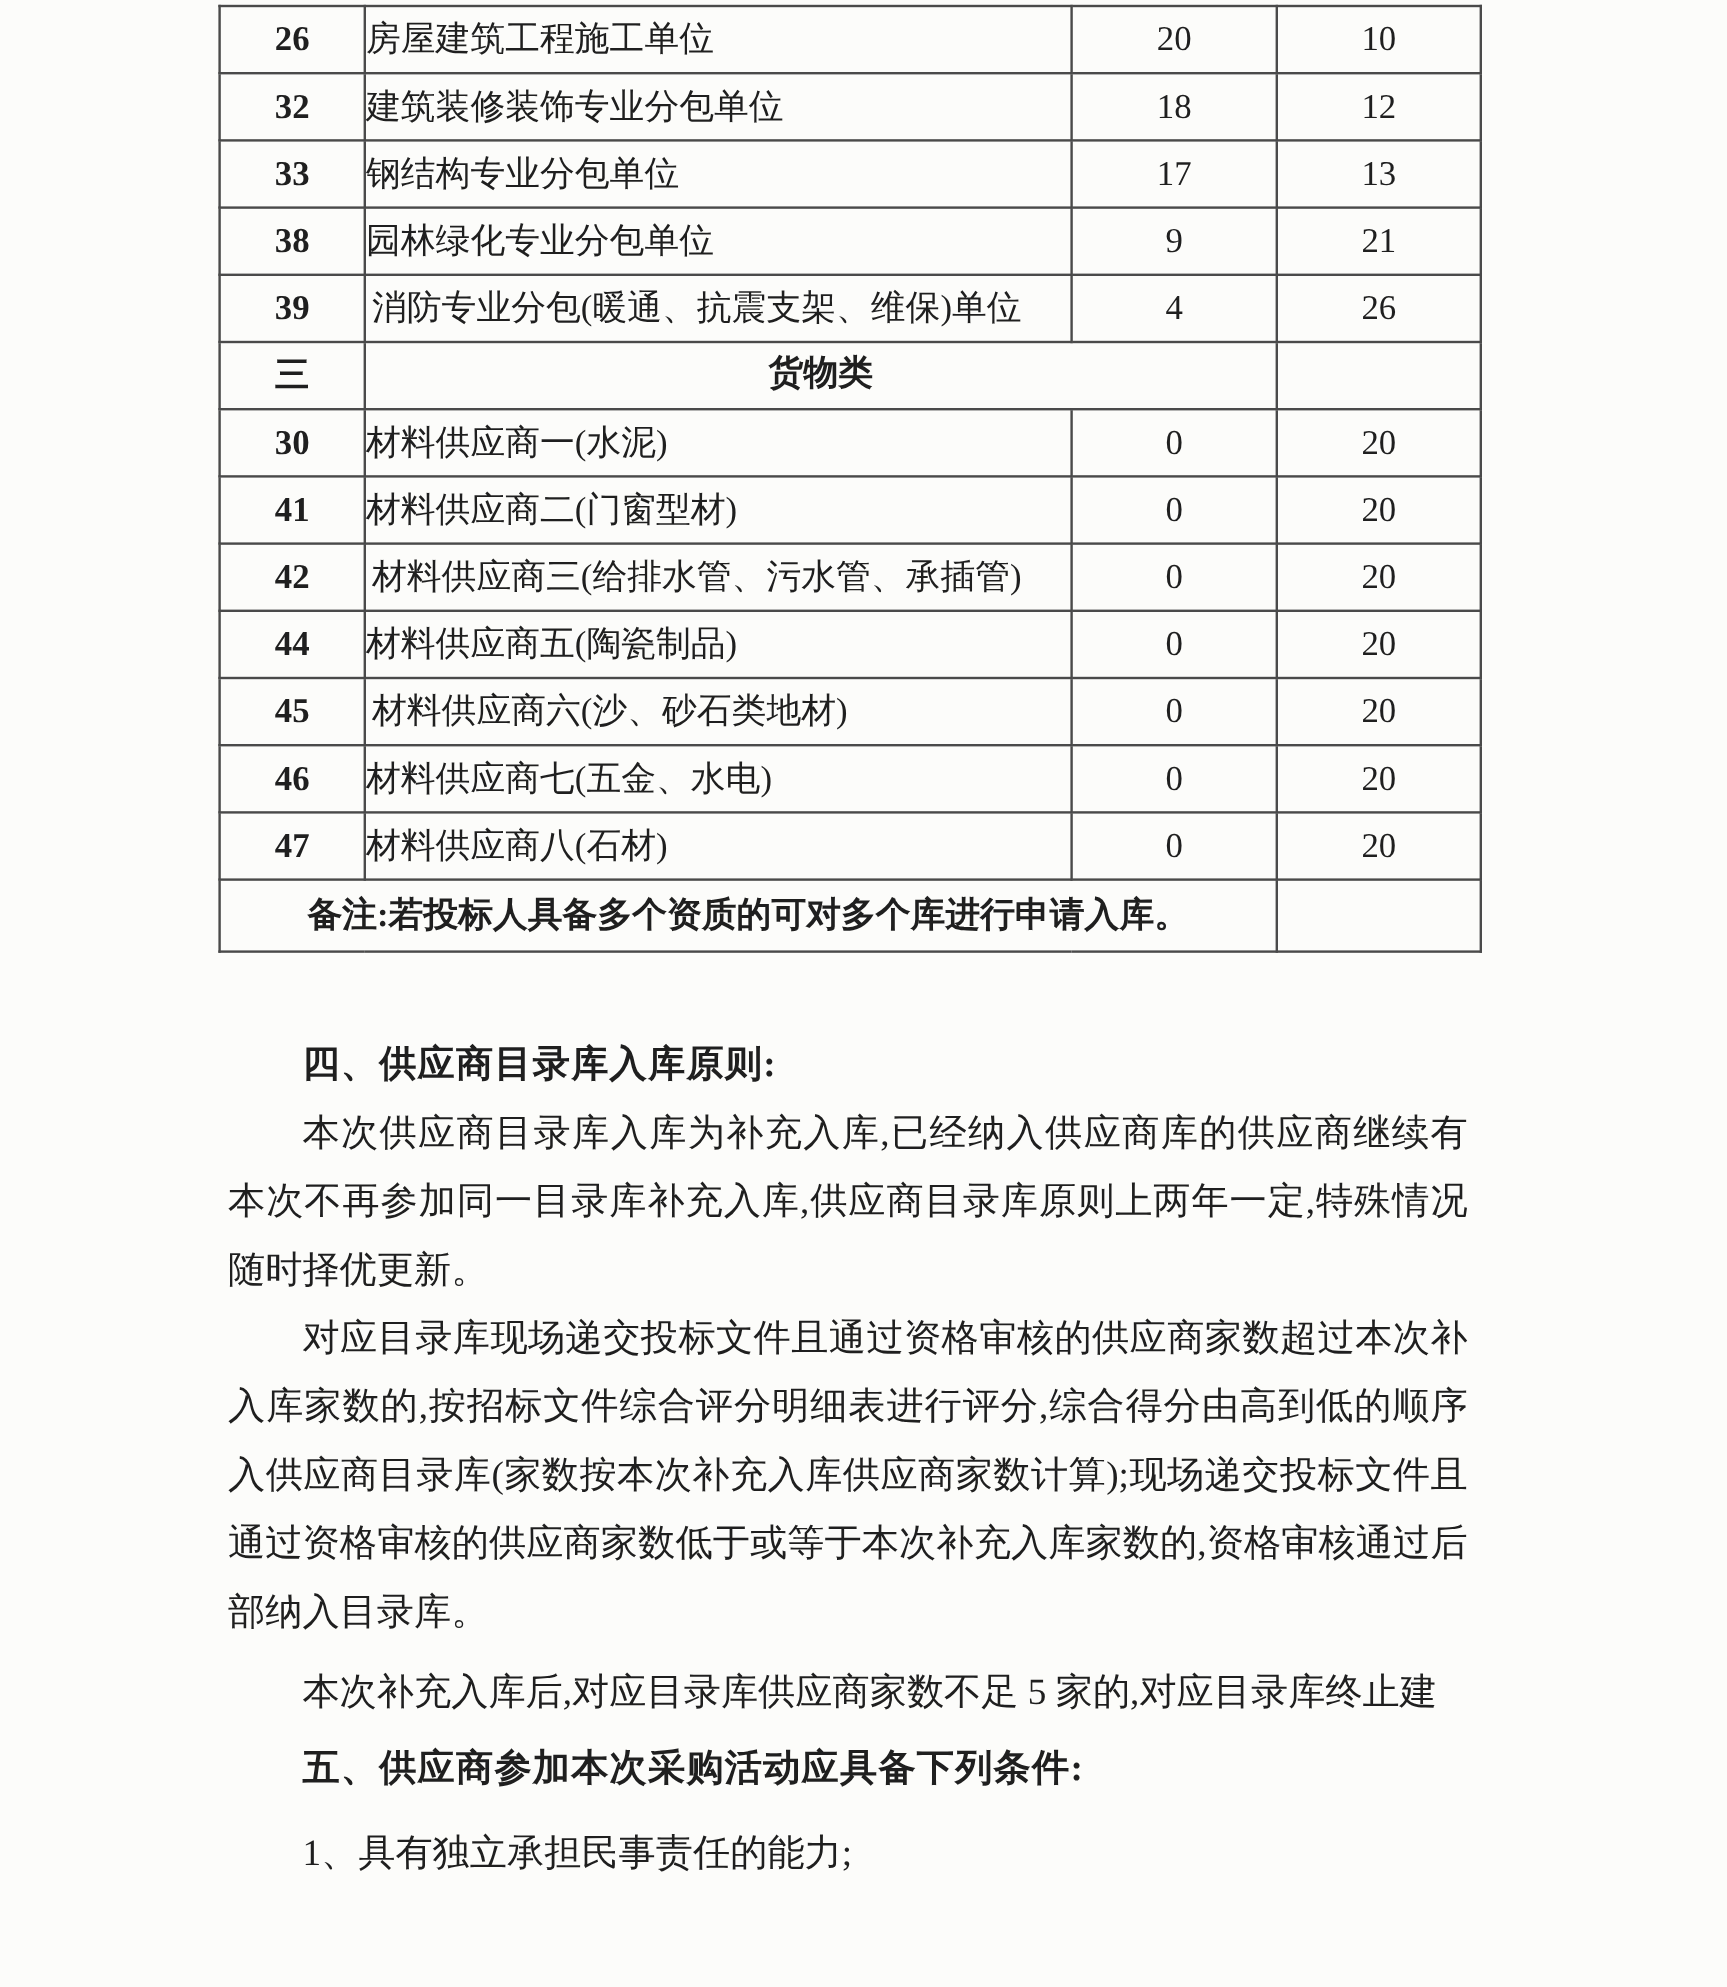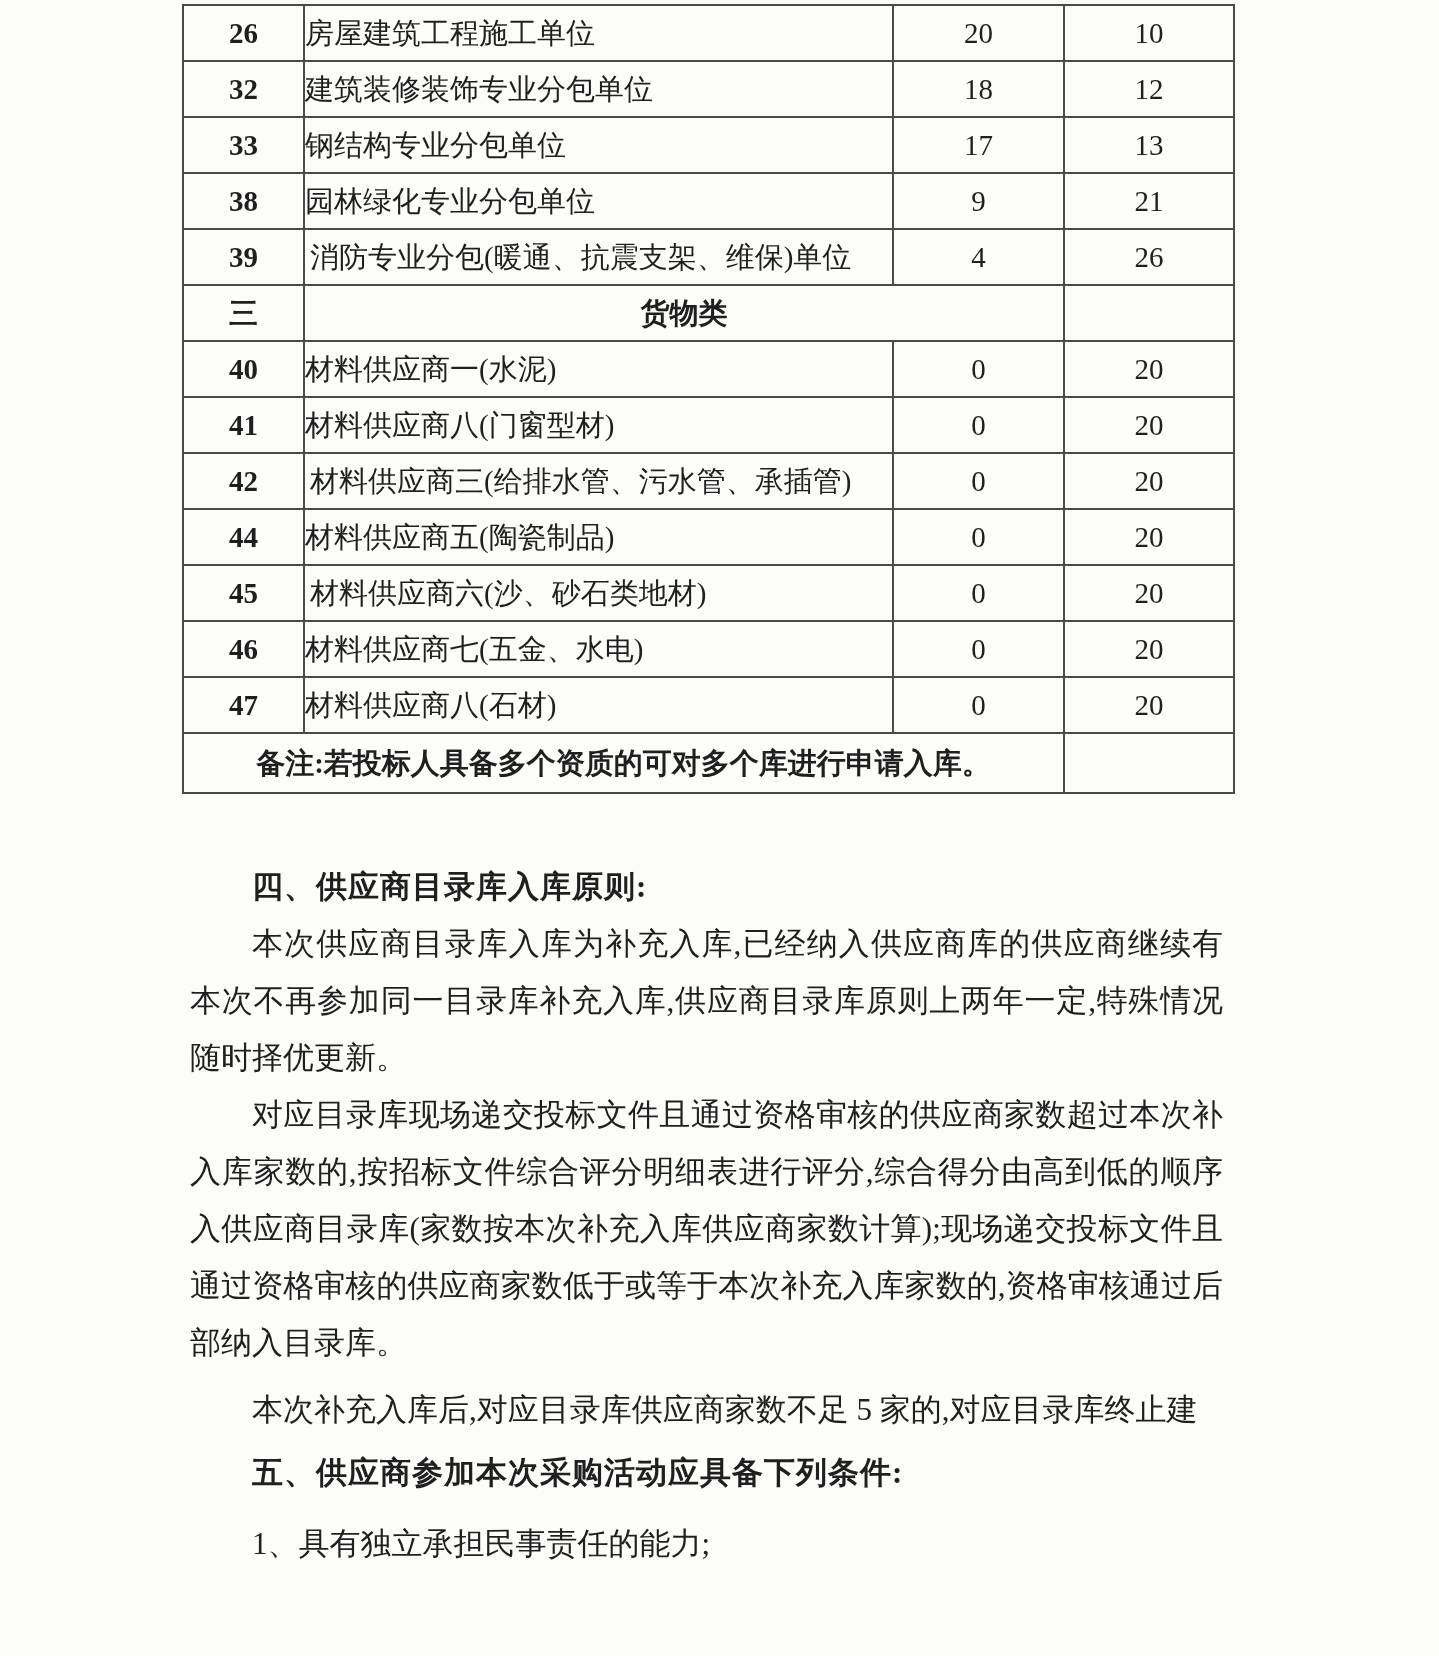--- a/index.html
+++ b/index.html
@@ -27,21 +27,21 @@
     line-height: 34px;
     padding: 0;
     overflow: hidden;
     white-space: nowrap;
     vertical-align: middle;
   }
   td.no   { text-align: center; font-weight: bold; }
   td.desc { text-align: left; padding-left: 56px; }
   td.desc.tight { padding-left: 5px; }
   td.num  { text-align: center; }
-  td.cat  { text-align: center; font-weight: bold; }
+  td.cat  { text-align: center; font-weight: bold; font-family: Liberation Mono, monospace; }
   tr.remark-row td { height: 58px; text-align: center; }
   td.remark { text-align: center; font-weight: bold; white-space: normal; }
   
   .body-text {
     margin: 64px 0 0 190px;
     width: 1033px;
     font-size: 31px;
   }
   .section { margin-top: 0; }
   .body-text .section:nth-child(4) { margin-top: 10px; }
@@ -98,28 +98,28 @@
           <td class="desc tight">消防专业分包(暖通、抗震支架、维保)单位</td>
           <td class="num">4</td>
           <td class="num">26</td>
         </tr>
         <tr>
           <td class="no">三</td>
           <td class="cat" colspan="2">货物类</td>
           <td class="num"></td>
         </tr>
         <tr>
-          <td class="no">40</td>
+          <td class="no">30</td>
           <td class="desc">材料供应商一(水泥)</td>
           <td class="num">0</td>
           <td class="num">20</td>
         </tr>
         <tr>
           <td class="no">41</td>
-          <td class="desc">材料供应商八(门窗型材)</td>
+          <td class="desc">材料供应商二(门窗型材)</td>
           <td class="num">0</td>
           <td class="num">20</td>
         </tr>
         <tr>
           <td class="no">42</td>
           <td class="desc tight">材料供应商三(给排水管、污水管、承插管)</td>
           <td class="num">0</td>
           <td class="num">20</td>
         </tr>
         <tr>

